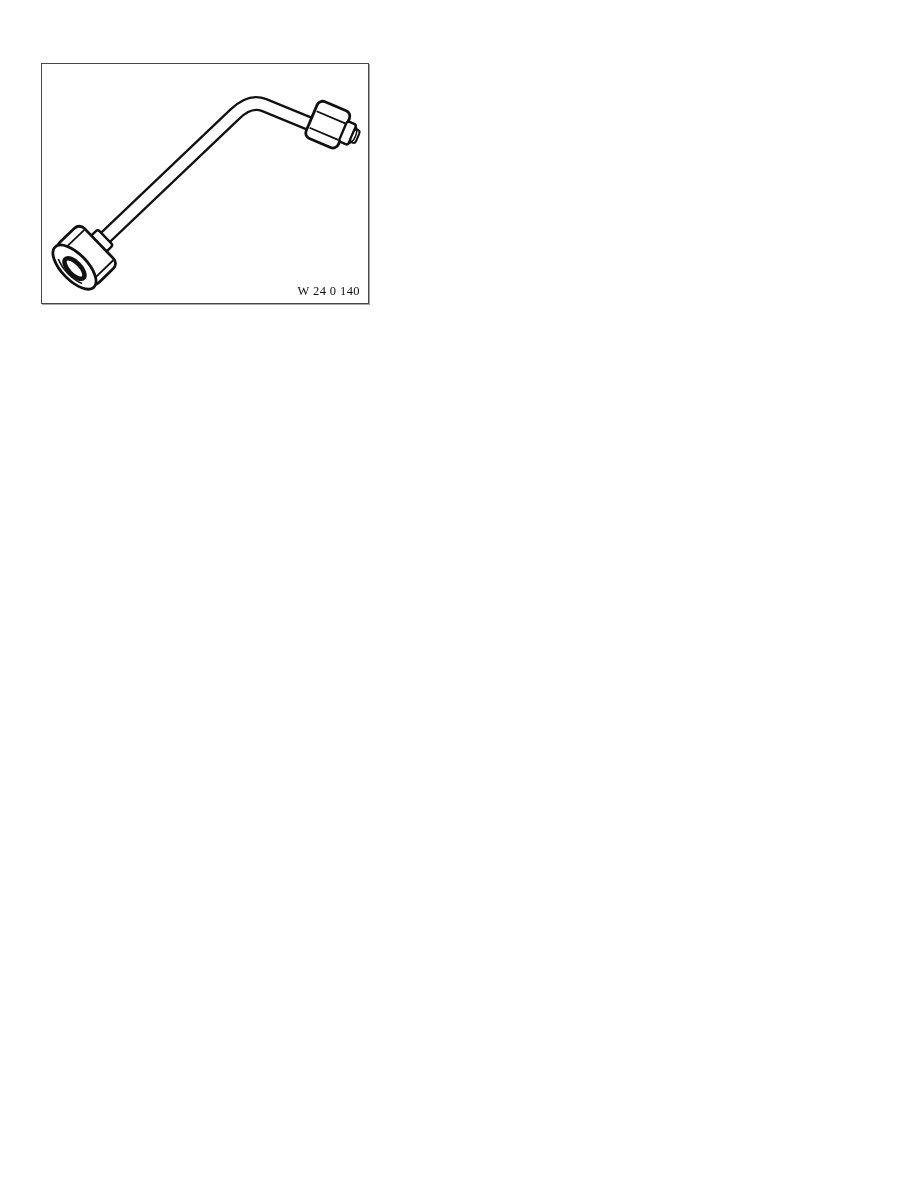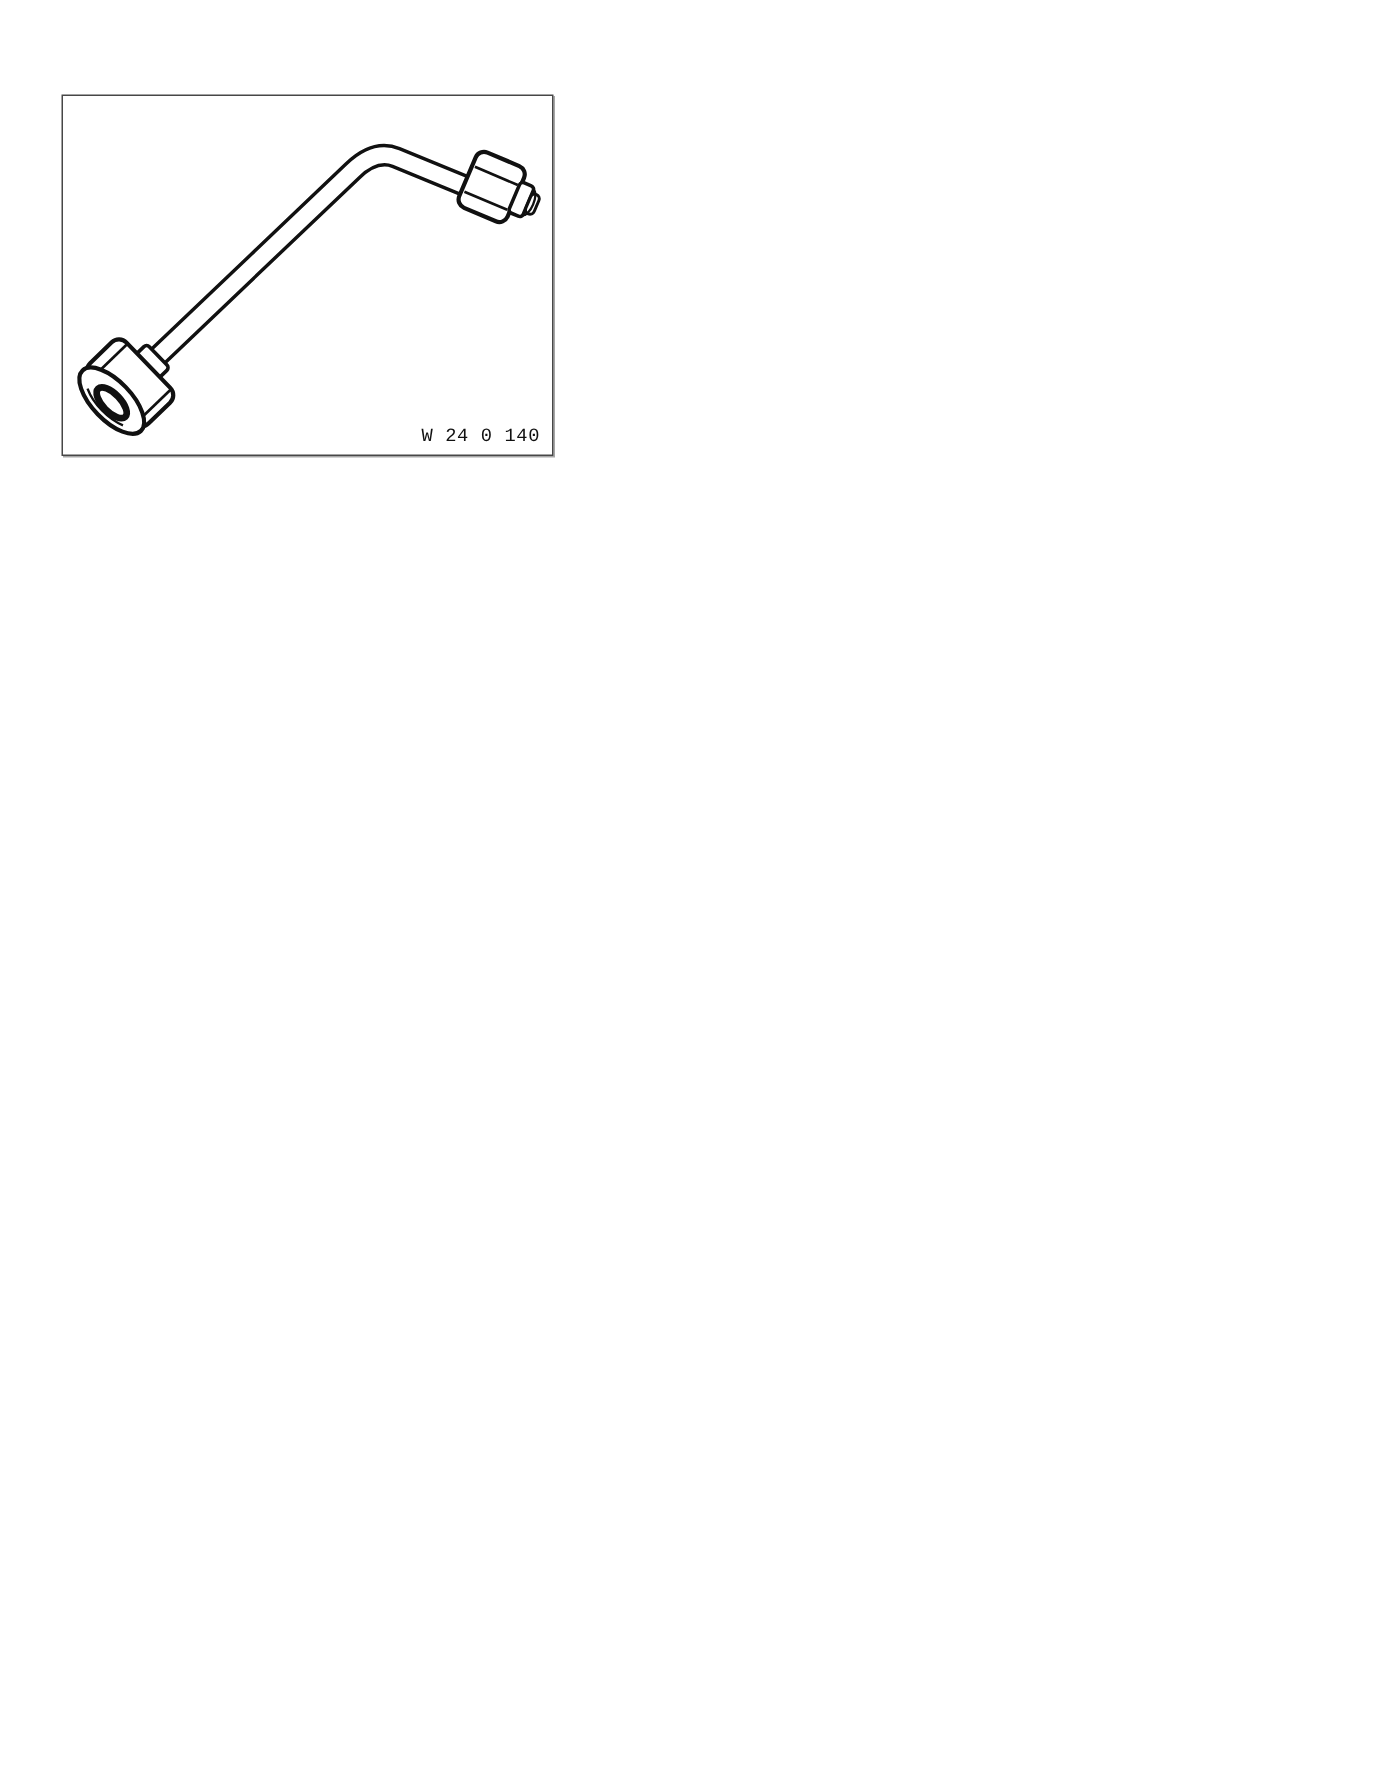--- a/index.html
+++ b/index.html
@@ -1,21 +1,21 @@
 <!DOCTYPE html>
 <html style="--paper: #ffffff; --line: #111111; --frame: #474747; --rule: #000000;"><head>
 <meta charset="utf-8">
 <style>
   html, body { margin: 0; padding: 0; background: #ffffff; }
   .page {
     position: relative;
     width: 918px;
     height: 852px;
     background: var(--paper, #ffffff);
-    font-family: Liberation Mono, monospace;
+    font-family: Liberation Serif, serif;
     overflow: hidden;
   }
   .tech-figure {
     position: absolute;
     left: 41px;
     top: 63px;
     width: 326px;
     height: 239px;
     margin: 0;
     background: var(--paper, #ffffff);

